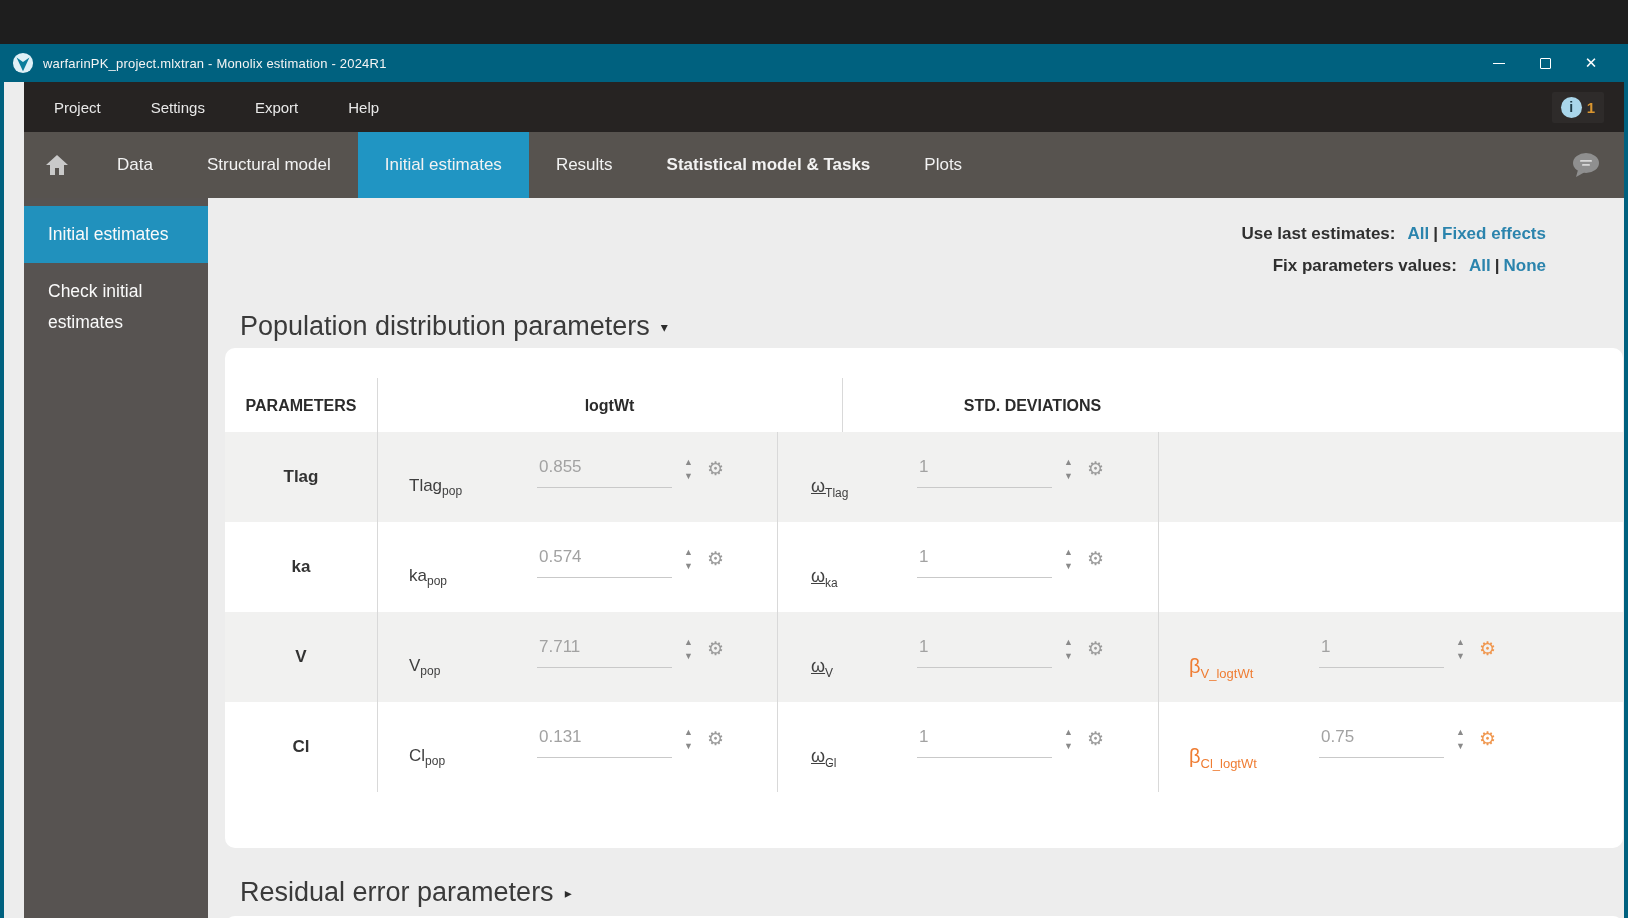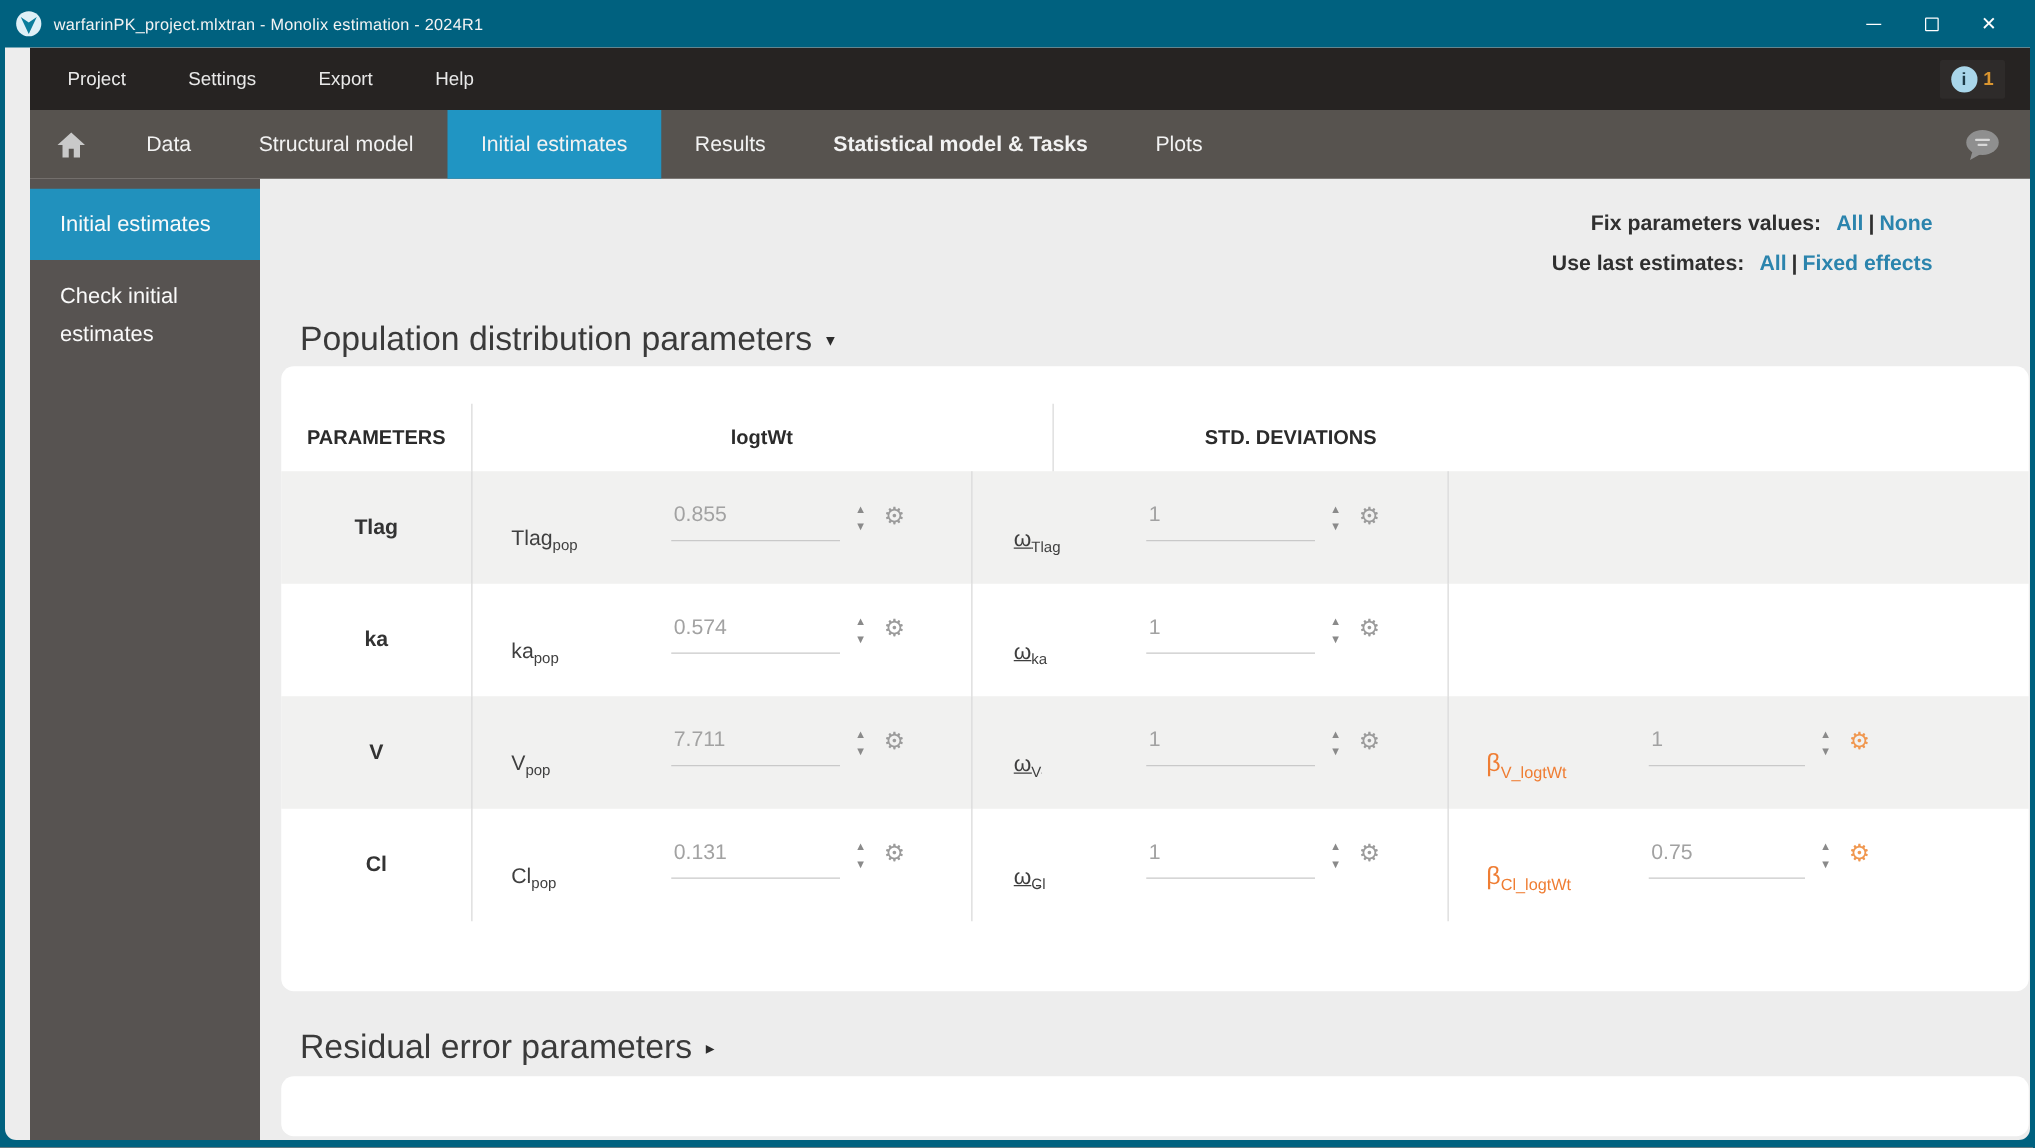--- a/index.html
+++ b/index.html
@@ -5,21 +5,21 @@
   * { box-sizing: border-box; }
   html,body { margin:0; padding:0; }
   body {
     width:1628px; height:918px;
     font-family:"Liberation Sans", sans-serif;
     background:#1e1e1e; overflow:hidden;
   }
   .window { width:1628px; height:918px; background:#00617f; position:relative; }
 
   
-  .titlebar { height:38px; display:flex; align-items:center; padding:0 0 0 12px; color:#f2f2f2; }
+  .titlebar { height:38px; display:flex; align-items:center; padding:0 0 0 12px; color:#f2f2f2;margin-top:44px; }
   .logo { width:22px; height:22px; margin-right:9px; flex:0 0 auto; }
   .title-text { font-size:13px; color:#f4f4f4; letter-spacing:.2px; }
   .win-controls { margin-left:auto; display:flex; align-items:center; height:38px; margin-right:14px; }
   .win-btn { width:46px; height:38px; display:flex; align-items:center; justify-content:center; color:#fff; font-size:15px; }
   .min-glyph { display:inline-block; width:12px; border-top:1.6px solid #fff; }
   .max-glyph { display:inline-block; width:11px; height:11px; border:1.6px solid #fff; border-radius:1px; }
 
   
   .frame { position:absolute; top:38px; left:4px; right:4px; bottom:6px;
            background:#ededed; border-radius:0 0 9px 9px; overflow:hidden;
@@ -27,21 +27,21 @@
 
   
   .menubar { height:50px; background:#262322; display:flex; align-items:center; padding:0 20px 0 30px; flex:0 0 auto; }
   .menu-item { color:#e9e9e9; font-size:15px; margin-right:50px; cursor:default; }
   .menu-right { margin-left:auto; display:flex; align-items:center; background:#2e2b2a; padding:5px 9px; border-radius:2px; }
   .info-circle { width:21px; height:21px; border-radius:50%; background:#a9d6ea; color:#1d3a47;
                  font-size:14px; font-weight:bold; display:flex; align-items:center; justify-content:center; }
   .info-count { color:#d9952f; font-size:15px; font-weight:bold; margin-left:5px; }
 
   
-  .tabbar { height:55px; background:#57534f; display:flex; align-items:stretch; flex:0 0 auto; }
+  .tabbar { height:66px; background:#57534f; display:flex; align-items:stretch; flex:0 0 auto; }
   .tab { color:#f2f2f2; font-size:17px; display:flex; align-items:center; padding:0 27px; white-space:nowrap; }
   .tab-home { width:66px; justify-content:center; padding:0; }
   .tab.active { background:#2095c3; }
   .tab.bold { font-weight:bold; }
   .tab-right { margin-left:auto; display:flex; align-items:center; padding-right:22px; }
 
   
   .app-body { flex:1; display:flex; min-height:0; }
   .sidebar { width:184px; background:#575351; flex:0 0 auto; padding-top:8px; }
   .side-item { color:#fafafa; font-size:17.5px; line-height:31px; padding:13px 18px 13px 24px; cursor:default; }
@@ -155,26 +155,26 @@
 
       <div class="sidebar">
         <div class="side-item active">Initial estimates</div>
         <div class="side-item">Check initial estimates</div>
       </div>
 
       <div class="main">
 
         <div class="actions">
           <div>
+            <span class="lbl">Use last estimates:</span>
+            <span class="link">All</span><span class="sep">|</span><span class="link">Fixed effects</span>
+          </div>
+          <div>
             <span class="lbl">Fix parameters values:</span>
             <span class="link">All</span><span class="sep">|</span><span class="link">None</span>
-          </div>
-          <div>
-            <span class="lbl">Use last estimates:</span>
-            <span class="link">All</span><span class="sep">|</span><span class="link">Fixed effects</span>
           </div>
         </div>
 
         <div class="section-title">
           <span>Population distribution parameters</span>
           <span class="caret">▾</span>
         </div>
 
         <div class="card card1">
           <div class="thead">

